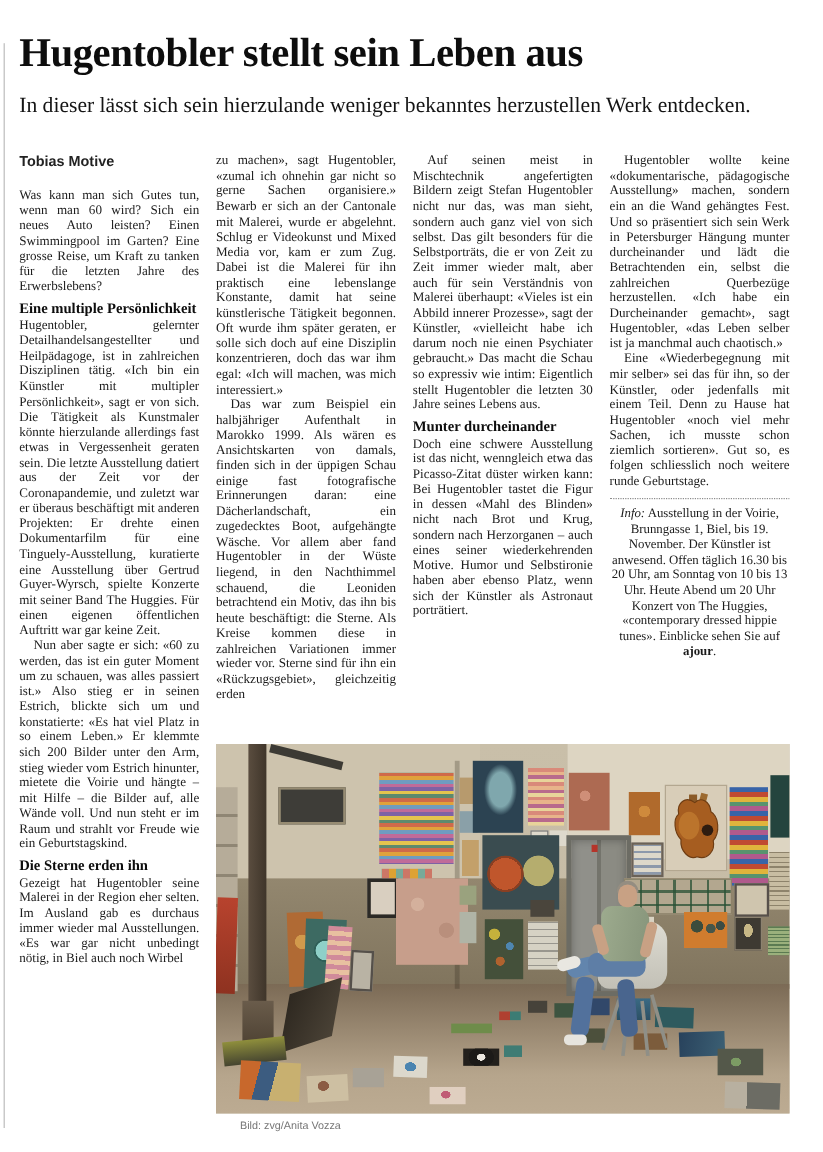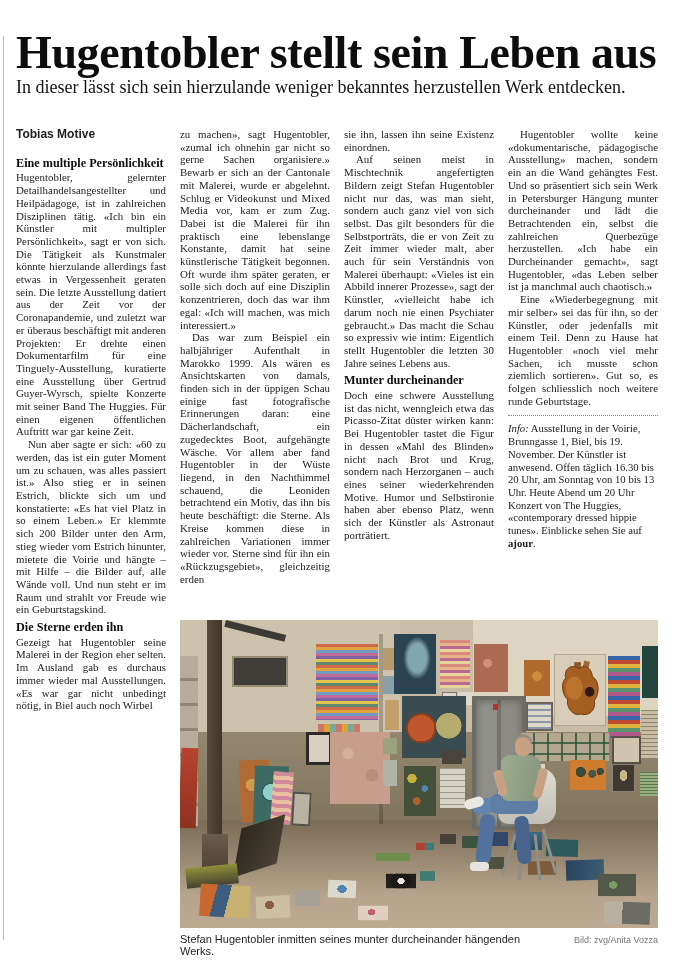--- a/index.html
+++ b/index.html
@@ -3,37 +3,37 @@
 <meta charset="utf-8">
 <style>
   html,body{margin:0;padding:0;}
   body{
     width:686px;height:960px;background:#ffffff;position:relative;overflow:hidden;
     font-family:"Liberation Serif",serif;color:#1b1b1b;
   }
   .rule-left{position:absolute;left:3px;top:36px;width:1px;height:904px;background:#bcbcbc;}
   .headline{
     position:absolute;left:16px;top:26px;margin:0;width:660px;
-    font-family:"Liberation Serif",serif;font-size:46px;font-weight:700;letter-spacing:-.4px;color:#0d0d0d;white-space:nowrap;
+    font-family:"Liberation Serif",serif;font-size:34px;font-weight:700;letter-spacing:-.4px;color:#0d0d0d;white-space:nowrap;
   }
   .subhead{position:absolute;left:16px;top:74px;width:656px;font-size:18px;line-height:26px;color:#141414;}
   .col{
     position:absolute;width:150px;font-size:10.9px;line-height:12.7px;text-align:justify;
     hyphens:auto;-webkit-hyphens:auto;overflow:hidden;
   }
   .col p{margin:0;}
   .col p.ind{text-indent:12px;}
   .col h3{font-family:"Liberation Serif",serif;font-size:12.2px;margin:5px 0 2px;color:#0d0d0d;}
   .byline{font-family:"Liberation Sans",sans-serif;font-weight:700;font-size:12px;margin:0 0 16px !important;text-align:left;color:#222;}
   #col1{left:16px;top:128px;height:814px;}
   #col2{left:180px;top:128px;height:492px;}
   #col3{left:344px;top:128px;height:492px;}
   #col4{left:508px;top:128px;height:492px;}
   .divider{border-top:1px dotted #8b8b8b;margin:8px 0 6px;height:0;}
-  .info{text-align:left;font-size:10.7px;line-height:12.7px;}
+  .info{text-align:center;font-size:10.7px;line-height:12.7px;}
   .info .lbl{font-style:italic;}
   .info .lnk{font-weight:700;}
   
   .photo{
     position:absolute;left:180px;top:620px;width:478px;height:308px;overflow:hidden;
     background:linear-gradient(#c9bfa9,#c3b8a2);
   }
   .ph-bright{position:absolute;right:0;top:0;width:185px;height:96px;background:#ddd5c2;}
   .ph-midwall{position:absolute;left:0;top:0;width:220px;height:118px;background:#cdc3ad;}
   .ph-wainscot{position:absolute;left:0;top:112px;width:100%;height:92px;background:linear-gradient(#93876f,#80745d);}
@@ -75,34 +75,34 @@
 <div class="rule-left"></div>
 
 <h1 class="headline">Hugentobler stellt sein Leben aus</h1>
 
 <div class="subhead">
   <div>In dieser lässt sich sein hierzulande weniger bekanntes herzustellen Werk entdecken.</div>
 </div>
 
 <div id="col1" class="col">
   <p class="byline">Tobias Motive</p>
+  <p>Was kann man sich Gutes tun, wenn man 60 wird? Sich ein neues Auto leisten? Einen Swimmingpool im Garten? Eine grosse Reise, um Kraft zu tanken für die letzten Jahre des Erwerbslebens?</p>
   <h3>Eine multiple Persönlichkeit</h3>
   <p>Hugentobler, gelernter Detailhandelsangestellter und Heilpädagoge, ist in zahlreichen Disziplinen tätig. «Ich bin ein Künstler mit multipler Persönlichkeit», sagt er von sich. Die Tätigkeit als Kunstmaler könnte hierzulande allerdings fast etwas in Vergessenheit geraten sein. Die letzte Ausstellung datiert aus der Zeit vor der Coronapandemie, und zuletzt war er überaus beschäftigt mit anderen Projekten: Er drehte einen Dokumentarfilm für eine Tinguely-Ausstellung, kuratierte eine Ausstellung über Gertrud Guyer-Wyrsch, spielte Konzerte mit seiner Band The Huggies. Für einen eigenen öffentlichen Auftritt war gar keine Zeit.</p>
   <p class="ind">Nun aber sagte er sich: «60 zu werden, das ist ein guter Moment um zu schauen, was alles passiert ist.» Also stieg er in seinen Estrich, blickte sich um und konstatierte: «Es hat viel Platz in so einem Leben.» Er klemmte sich 200 Bilder unter den Arm, stieg wieder vom Estrich hinunter, mietete die Voirie und hängte – mit Hilfe – die Bilder auf, alle Wände voll. Und nun steht er im Raum und strahlt vor Freude wie ein Geburtstagskind.</p>
   <h3>Die Sterne erden ihn</h3>
   <p>Gezeigt hat Hugentobler seine Malerei in der Region eher selten. Im Ausland gab es durchaus immer wieder mal Ausstellungen. «Es war gar nicht unbedingt nötig, in Biel auch noch Wirbel</p>
 </div>
 
 <div id="col2" class="col">
   <p>zu machen», sagt Hugentobler, «zumal ich ohnehin gar nicht so gerne Sachen organisiere.» Bewarb er sich an der Cantonale mit Malerei, wurde er abgelehnt. Schlug er Videokunst und Mixed Media vor, kam er zum Zug. Dabei ist die Malerei für ihn praktisch eine lebenslange Konstante, damit hat seine künstlerische Tätigkeit begonnen. Oft wurde ihm später geraten, er solle sich doch auf eine Disziplin konzentrieren, doch das war ihm egal: «Ich will machen, was mich interessiert.»</p>
   <p class="ind">Das war zum Beispiel ein halbjähriger Aufenthalt in Marokko 1999. Als wären es Ansichtskarten von damals, finden sich in der üppigen Schau einige fast fotografische Erinnerungen daran: eine Dächerlandschaft, ein zugedecktes Boot, aufgehängte Wäsche. Vor allem aber fand Hugentobler in der Wüste liegend, in den Nachthimmel schauend, die Leoniden betrachtend ein Motiv, das ihn bis heute beschäftigt: die Sterne. Als Kreise kommen diese in zahlreichen Variationen immer wieder vor. Sterne sind für ihn ein «Rückzugsgebiet», gleichzeitig erden</p>
 </div>
 
 <div id="col3" class="col">
-  <p>sie ihn, lassen ihn seine Existenz einordnen.</p>
   <p class="ind">Auf seinen meist in Mischtechnik angefertigten Bildern zeigt Stefan Hugentobler nicht nur das, was man sieht, sondern auch ganz viel von sich selbst. Das gilt besonders für die Selbstporträts, die er von Zeit zu Zeit immer wieder malt, aber auch für sein Verständnis von Malerei überhaupt: «Vieles ist ein Abbild innerer Prozesse», sagt der Künstler, «vielleicht habe ich darum noch nie einen Psychiater gebraucht.» Das macht die Schau so expressiv wie intim: Eigentlich stellt Hugentobler die letzten 30 Jahre seines Lebens aus.</p>
   <h3>Munter durcheinander</h3>
   <p>Doch eine schwere Ausstellung ist das nicht, wenngleich etwa das Picasso-Zitat düster wirken kann: Bei Hugentobler tastet die Figur in dessen «Mahl des Blinden» nicht nach Brot und Krug, sondern nach Herzorganen – auch eines seiner wiederkehrenden Motive. Humor und Selbstironie haben aber ebenso Platz, wenn sich der Künstler als Astronaut porträtiert.</p>
 </div>
 
 <div id="col4" class="col">
   <p class="ind">Hugentobler wollte keine «dokumentarische, pädagogische Ausstellung» machen, sondern ein an die Wand gehängtes Fest. Und so präsentiert sich sein Werk in Petersburger Hängung munter durcheinander und lädt die Betrachtenden ein, selbst die zahlreichen Querbezüge herzustellen. «Ich habe ein Durcheinander gemacht», sagt Hugentobler, «das Leben selber ist ja manchmal auch chaotisch.»</p>
   <p class="ind">Eine «Wiederbegegnung mit mir selber» sei das für ihn, so der Künstler, oder jedenfalls mit einem Teil. Denn zu Hause hat Hugentobler «noch viel mehr Sachen, ich musste schon ziemlich sortieren». Gut so, es folgen schliesslich noch weitere runde Geburtstage.</p>
   <div class="divider"></div>
   <p class="info"><span class="lbl">Info:</span><span> Ausstellung in der Voirie, Brunngasse 1, Biel, bis 19. November. Der Künstler ist anwesend. Offen täglich 16.30 bis 20 Uhr, am Sonntag von 10 bis 13 Uhr. Heute Abend um 20 Uhr Konzert von The Huggies, «contemporary dressed hippie tunes». Einblicke sehen Sie auf </span><span class="lnk">ajour</span><span>.</span></p>
@@ -200,15 +200,14 @@
     <div class="a-leg2"></div>
     <div class="a-shirt"></div>
     <div class="a-arm-r"></div>
     <div class="a-arm-l"></div>
     <div class="a-hair"></div>
     <div class="a-head"></div>
   </div>
 </div>
 
 <div class="caption-row">
-  <span class="caption">Stefan Hugentobler inmitten seines munter durcheinander hängenden Werks.</span>
   <span class="credit">Bild: zvg/Anita Vozza</span>
 </div>
 
 </body></html>

